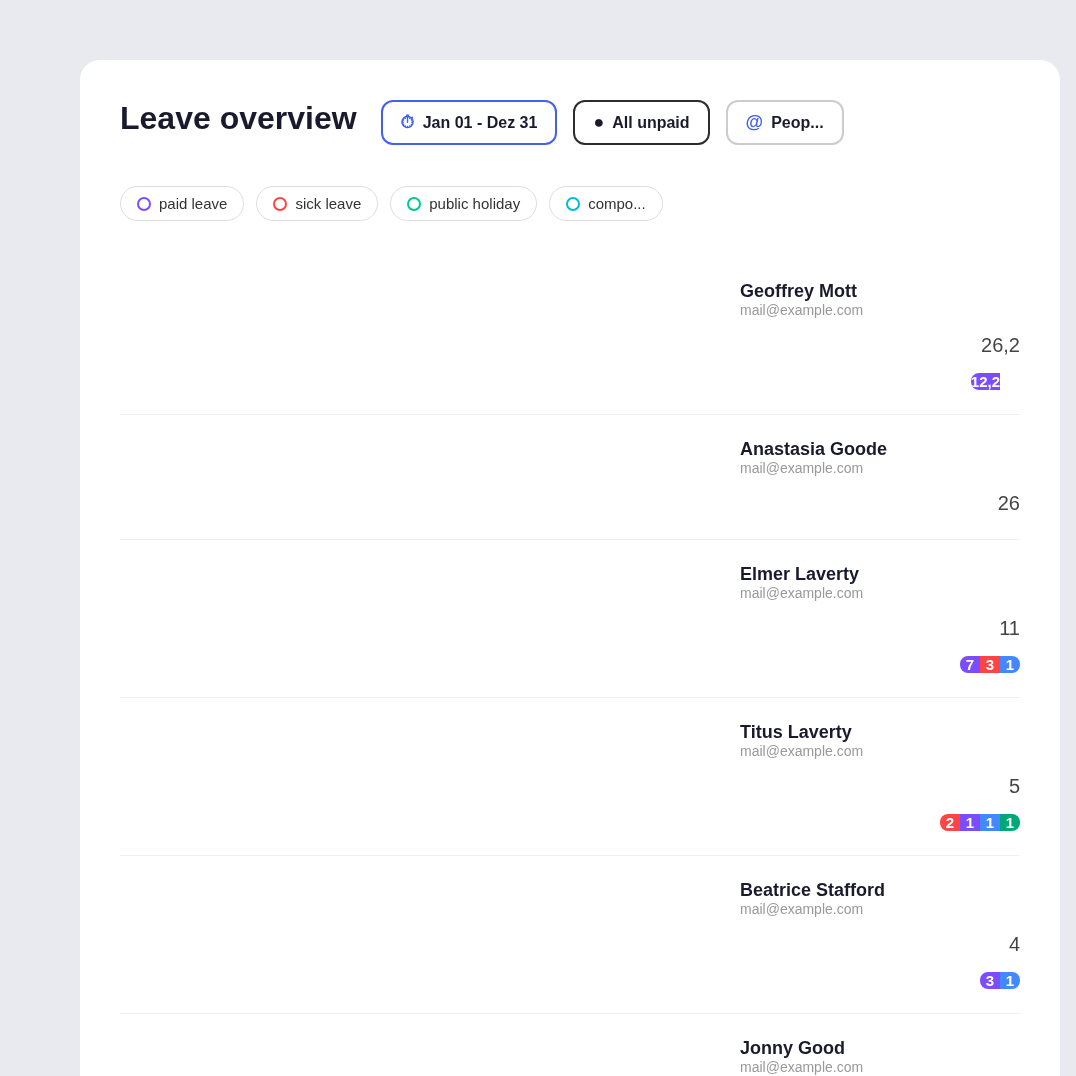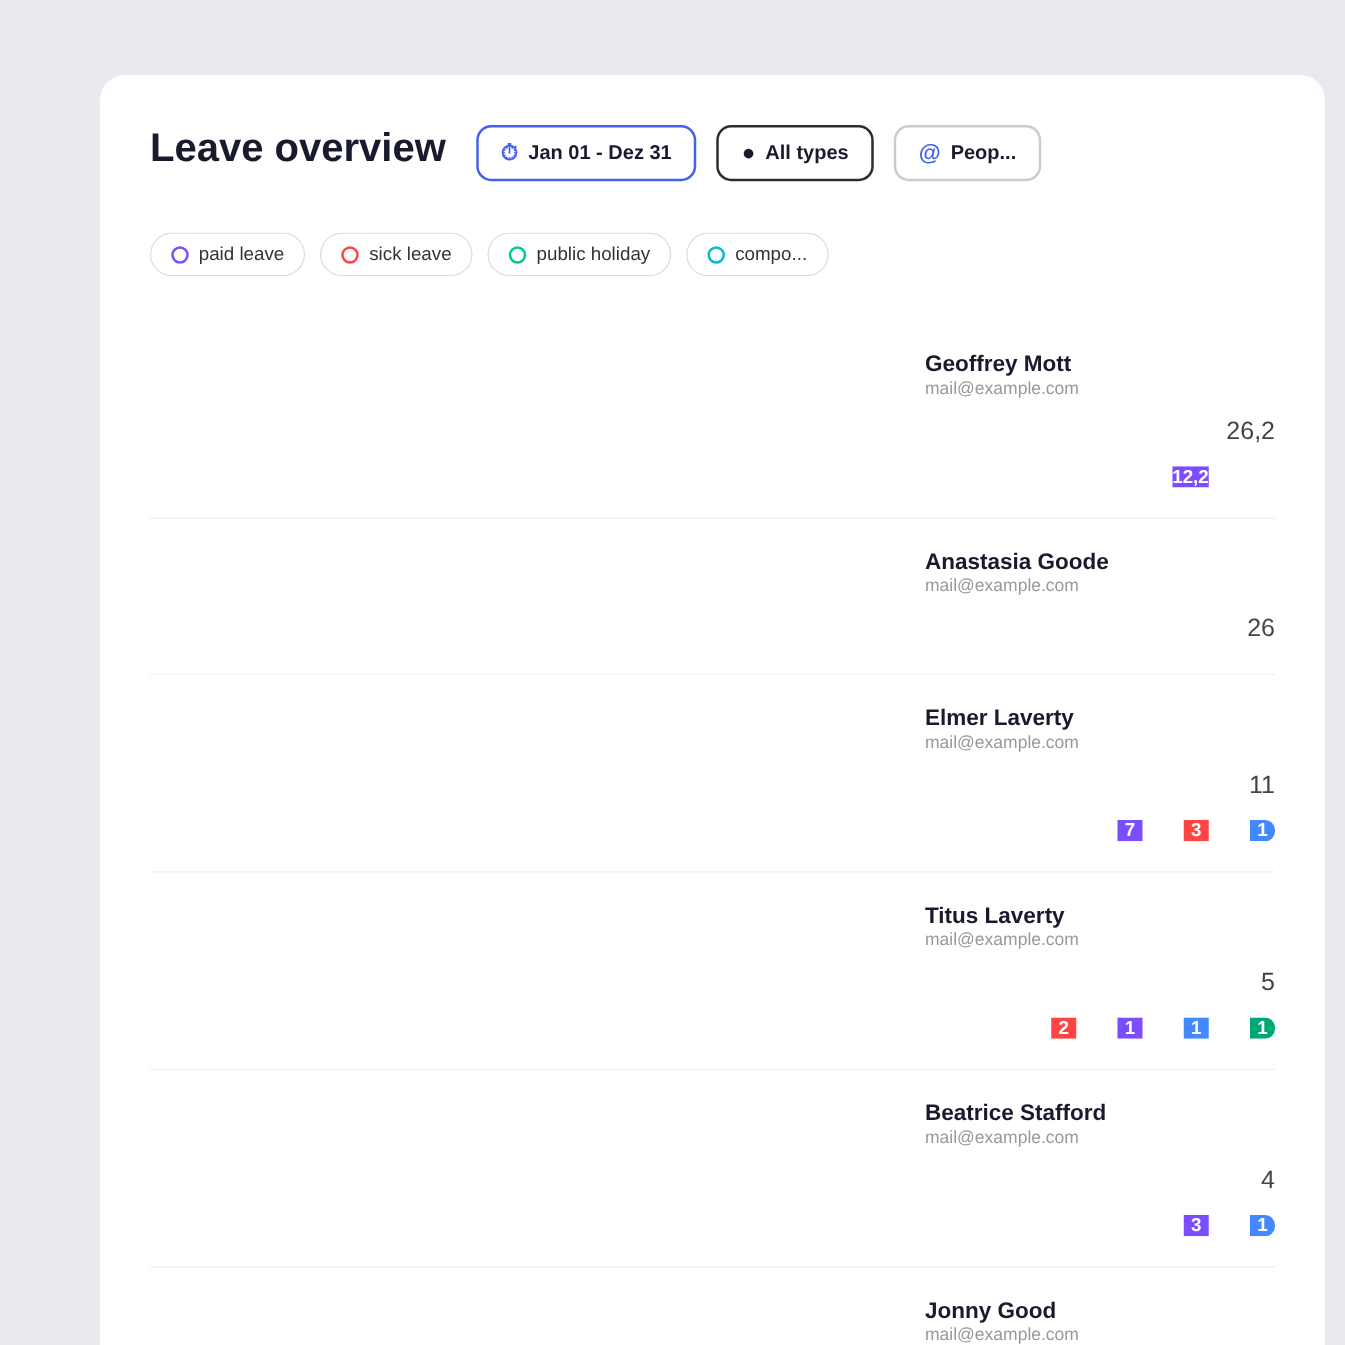--- a/index.html
+++ b/index.html
@@ -140,21 +140,20 @@
     }
     .bar-segment {
       height: 100%;
       display: flex;
       align-items: center;
       justify-content: center;
       font-size: 15px;
       font-weight: 700;
       color: white;
       min-width: 20px;
-      margin-left: 33px;
     }
     .seg-purple { background: #7c4dff; }
     .seg-teal { background: #00c896; }
     .seg-red { background: #ff4444; }
     .seg-blue { background: #4488ff; }
     .seg-green-dark { background: #00a878; }
   </style>
 </head>
 <body>
 
@@ -163,21 +162,21 @@
   <div class="header">
     <h1 class="page-title">Leave overview</h1>
 
     <button class="filter-btn">
       <span class="btn-icon">⏱</span>
       <span>Jan 01 - Dez 31</span>
     </button>
 
     <button class="filter-btn dark-border">
       <span class="btn-icon">●</span>
-      <span>All types</span>
+      <span>All unpaid</span>
     </button>
 
     <button class="filter-btn light-border">
       <span class="btn-icon">@</span>
       <span>Peop...</span>
     </button>
   </div>
 
   <div class="leave-types">
   <div class="leave-pill">

